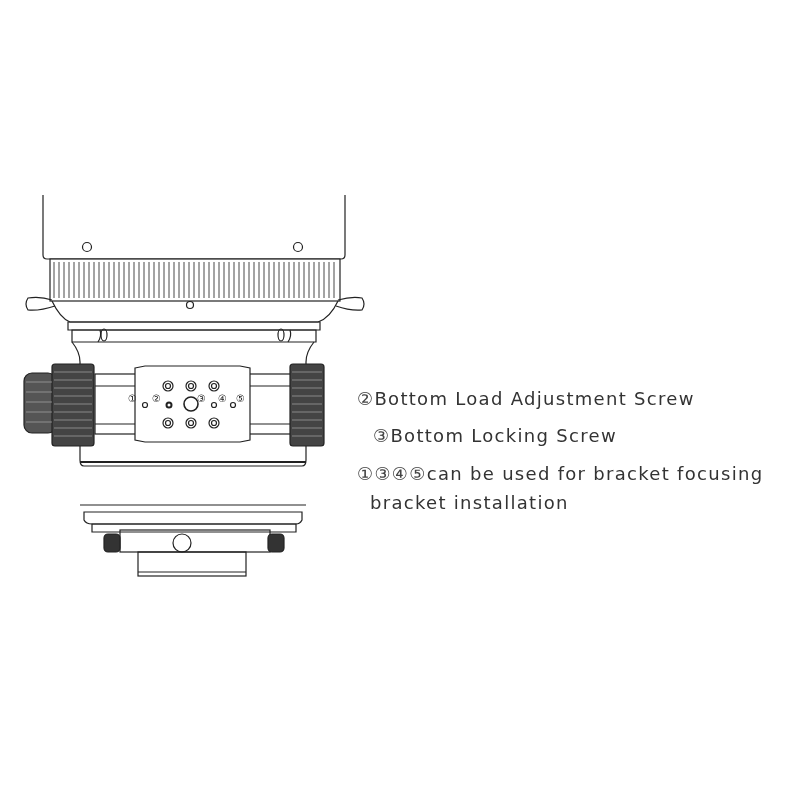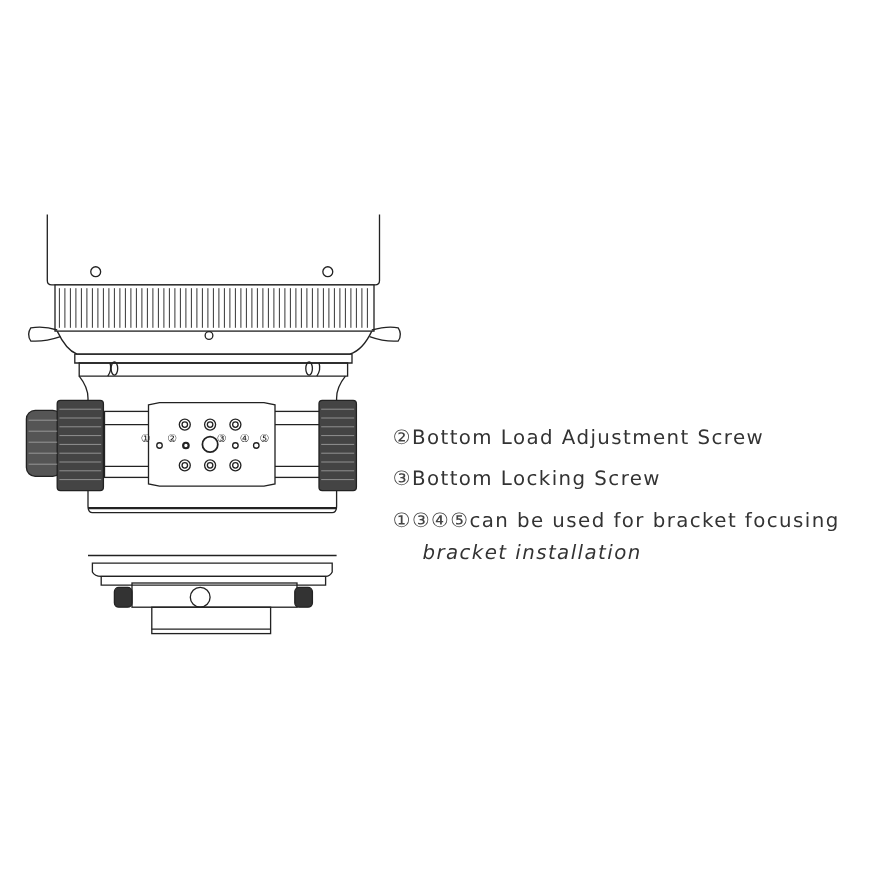--- a/index.html
+++ b/index.html
@@ -169,22 +169,22 @@
   <text class="callout" x="152" y="402">②</text>
   <text class="callout" x="197" y="402">③</text>
   <text class="callout" x="218" y="402">④</text>
   <text class="callout" x="236" y="402">⑤</text>
 </svg>
 
 <div class="legend">
   <div class="line" style="top:0px;">
     <span class="num">②</span><span>Bottom Load Adjustment Screw</span>
   </div>
-  <div class="line" style="top:37px;">
+  <div class="line" style="top:37px;margin-left:16px;">
     <span class="num">③</span><span>Bottom Locking Screw</span>
   </div>
   <div class="line" style="top:75px;">
     <span class="num">①③④⑤</span><span>can be used for bracket focusing</span>
   </div>
-  <div class="line" style="top:104px; left:27px;font-style:italic;">
+  <div class="line" style="top:104px; left:13px;">
     <span>bracket installation</span>
   </div>
 </div>
 
 </body></html>

